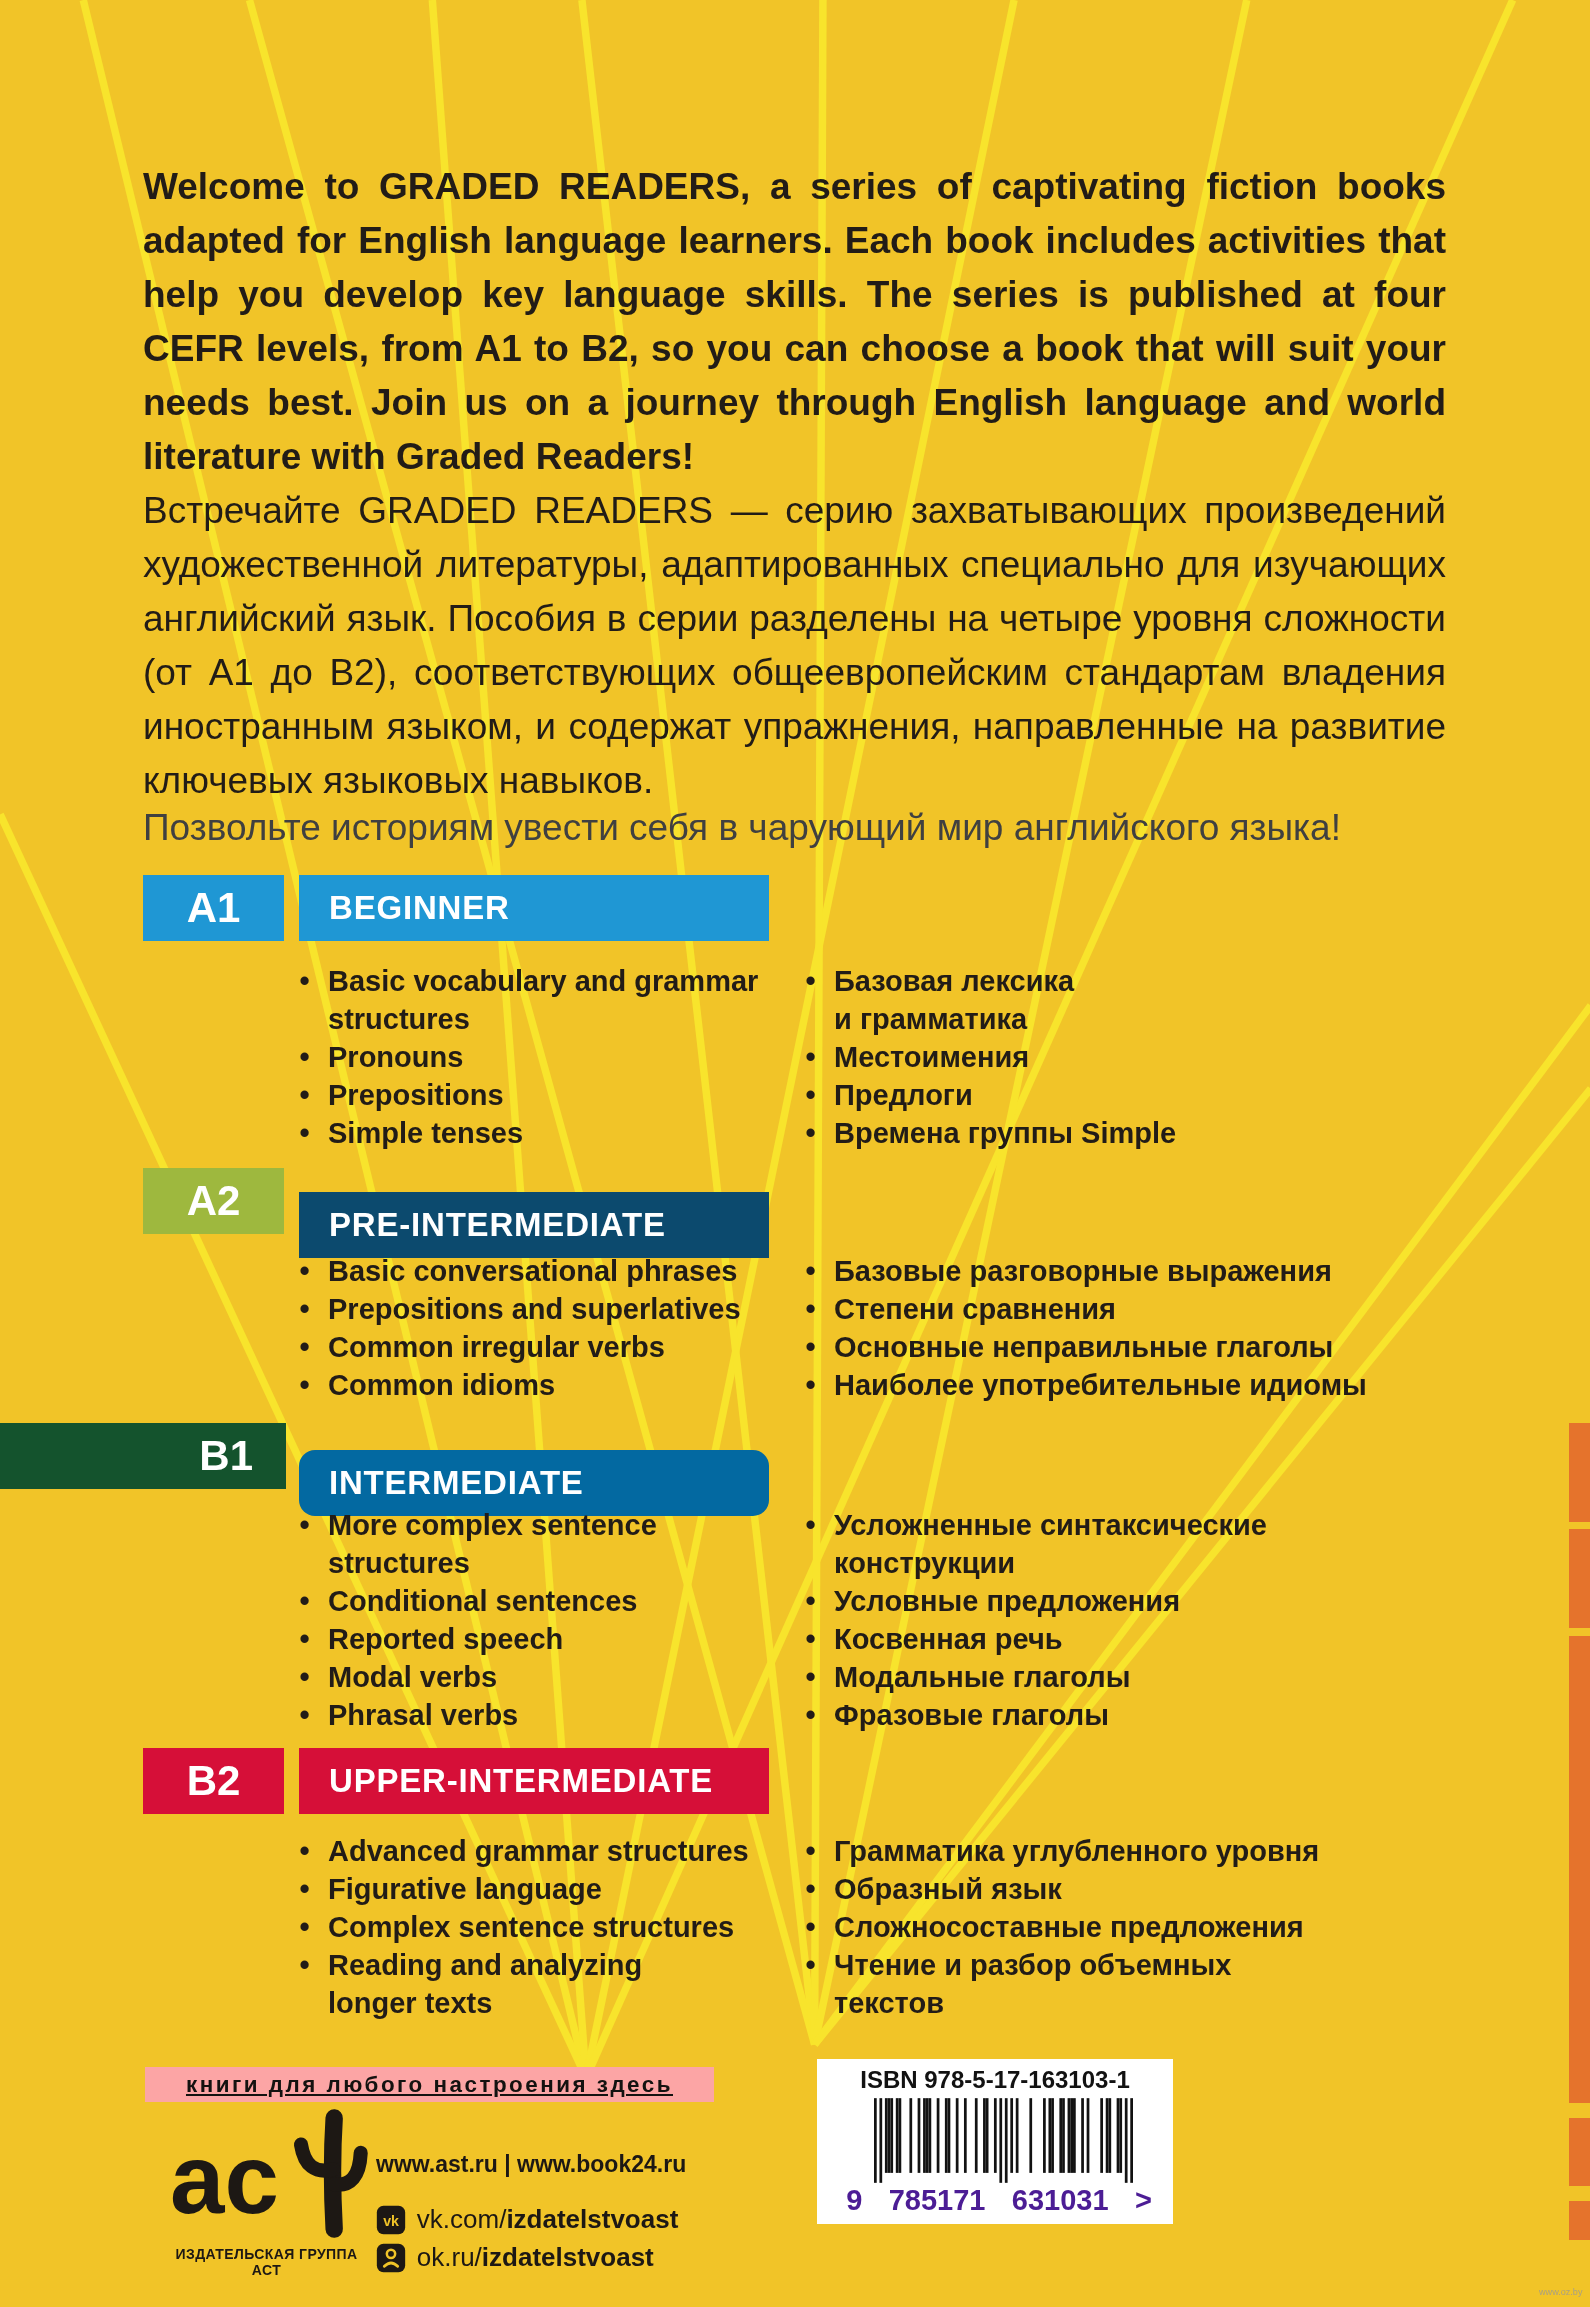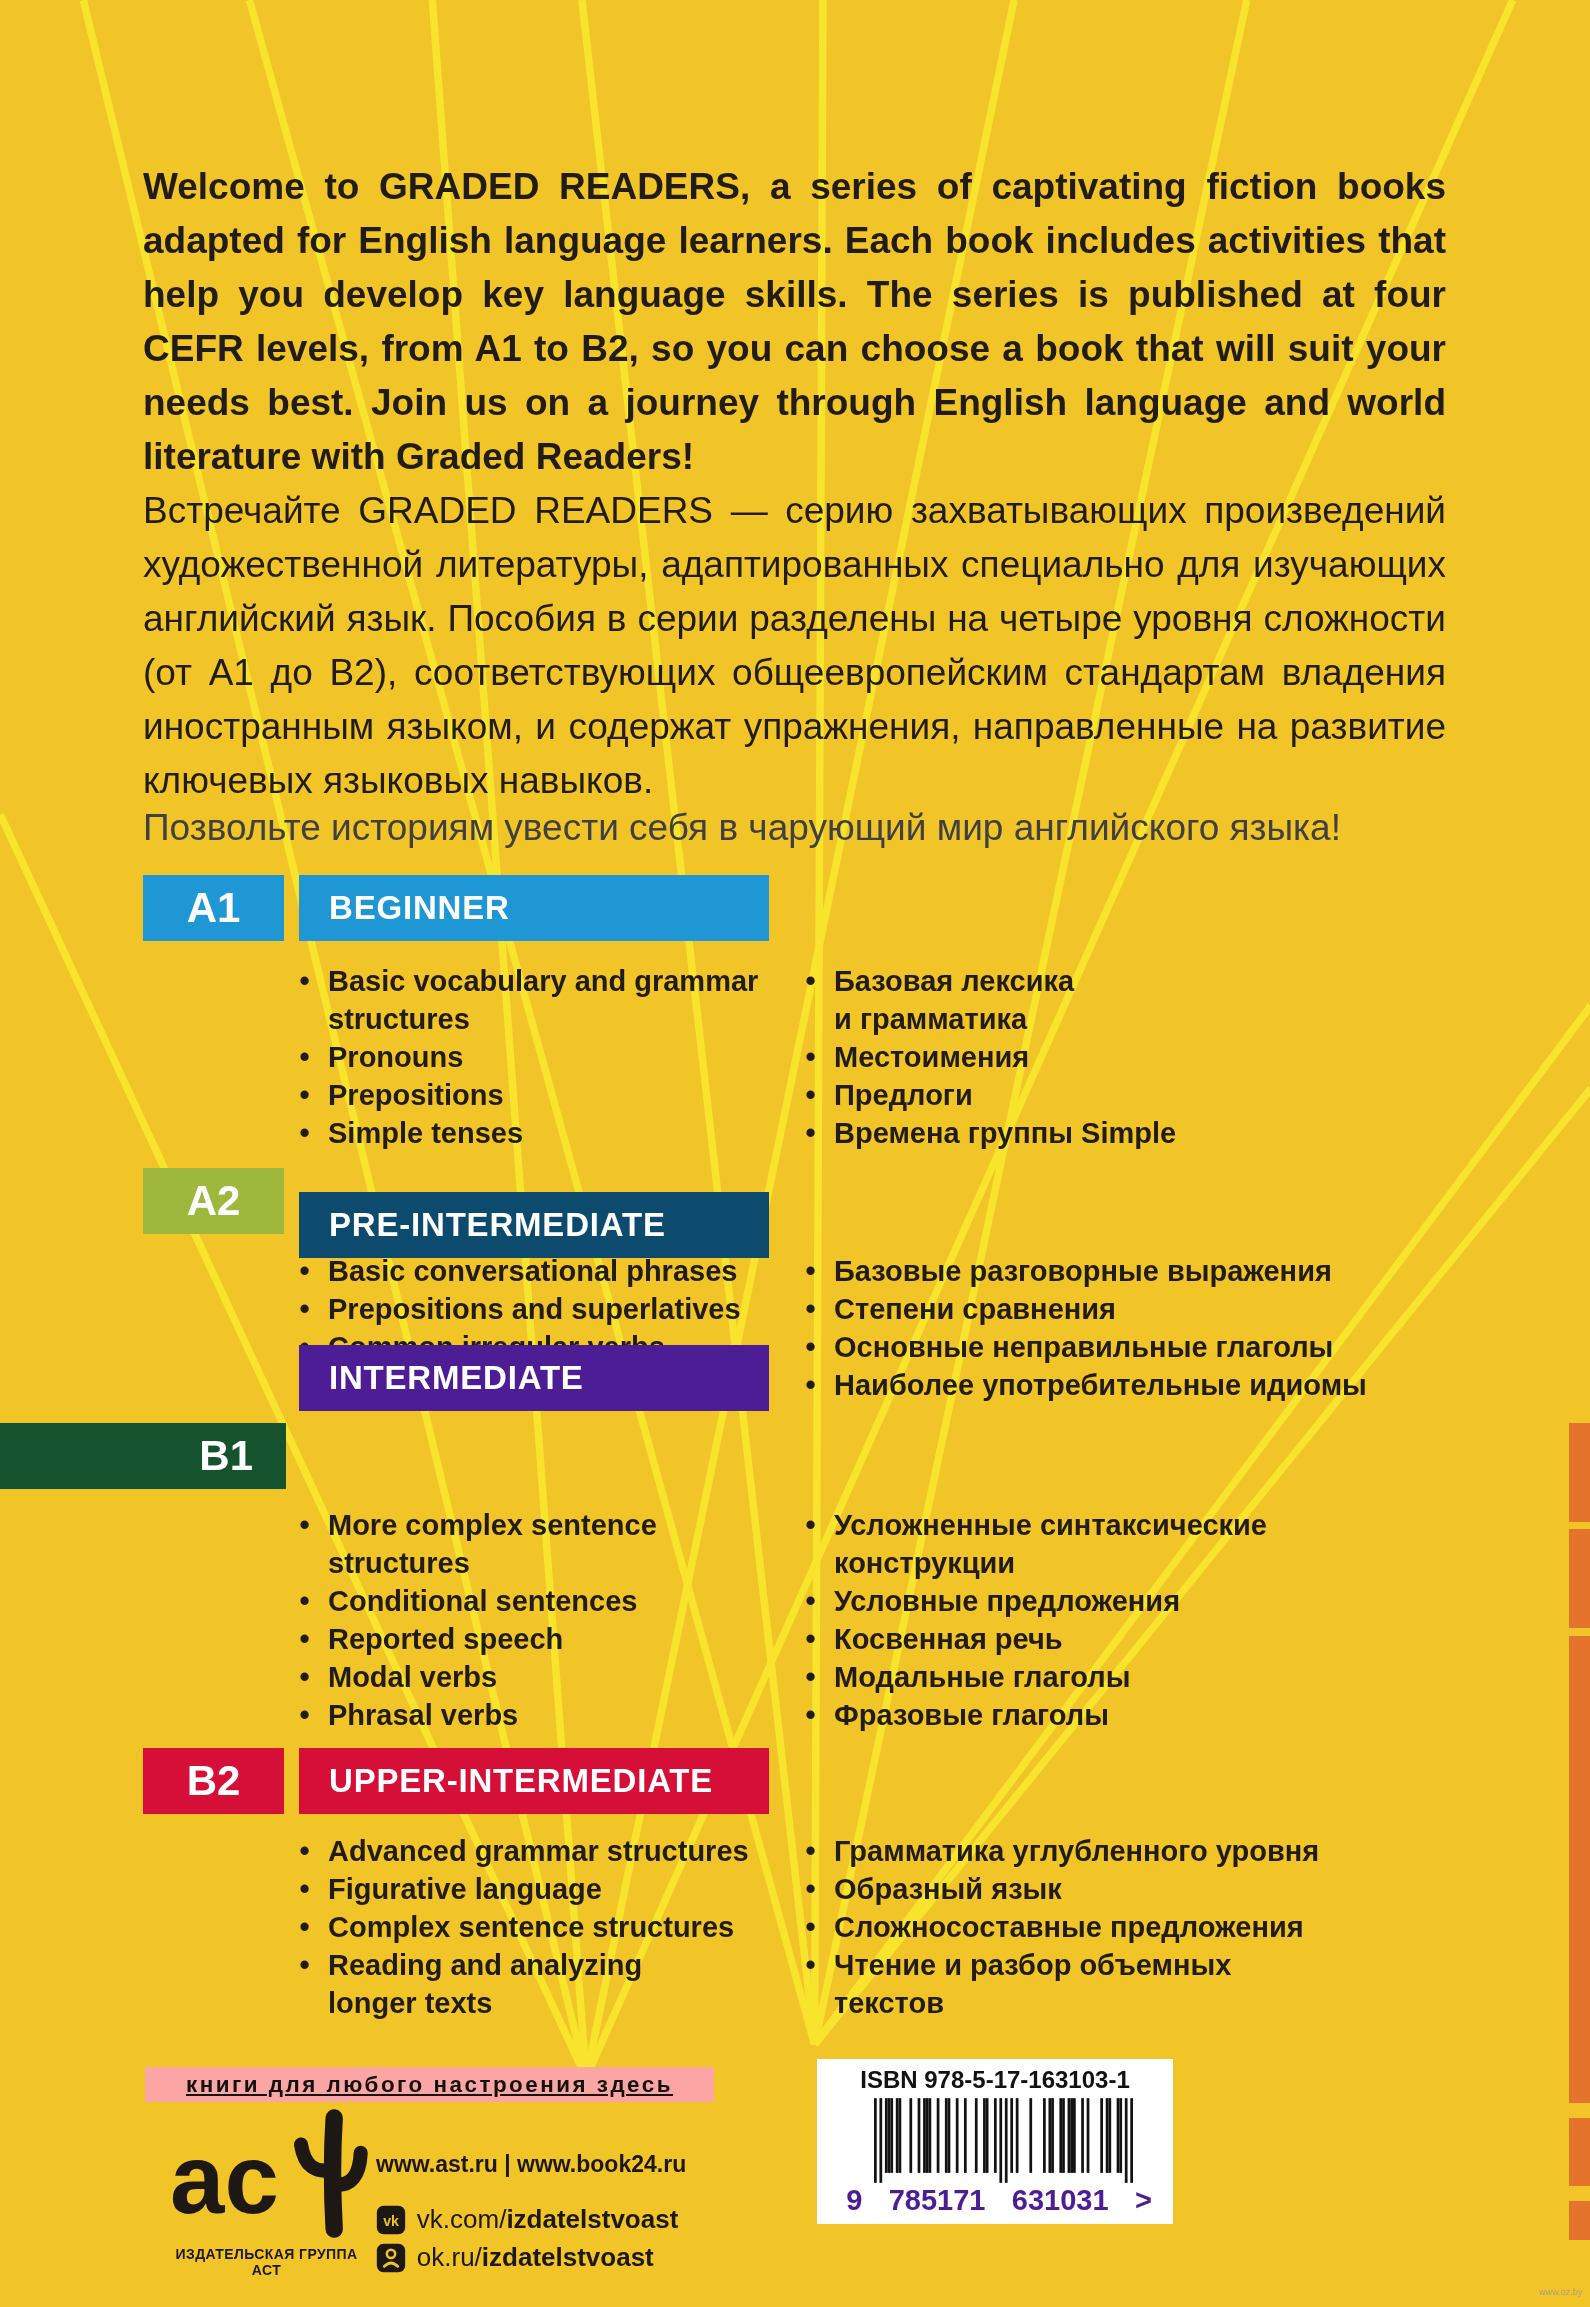--- a/index.html
+++ b/index.html
@@ -92,21 +92,21 @@
       <li>Common idioms</li>
     </ul>
   <ul class="col ru" style="top:1252px">
       <li>Базовые разговорные выражения</li>
       <li>Степени сравнения</li>
       <li>Основные неправильные глаголы</li>
       <li>Наиболее употребительные идиомы</li>
     </ul>
 
   <div class="lvl-band" style="top: 1423px; background-color: #14532d;">B1</div>
-  <div class="lvl-bar" style="top: 1345px; background-color: #4c1d95;">INTERMEDIATE</div>
+  <div class="lvl-bar" style="top: 1450px; background-color: #0369a1; border-radius: 16px;">INTERMEDIATE</div>
   <ul class="col en" style="top:1506px">
       <li>More complex sentence
 structures</li>
       <li>Conditional sentences</li>
       <li>Reported speech</li>
       <li>Modal verbs</li>
       <li>Phrasal verbs</li>
     </ul>
   <ul class="col ru" style="top:1506px">
       <li>Усложненные синтаксические

